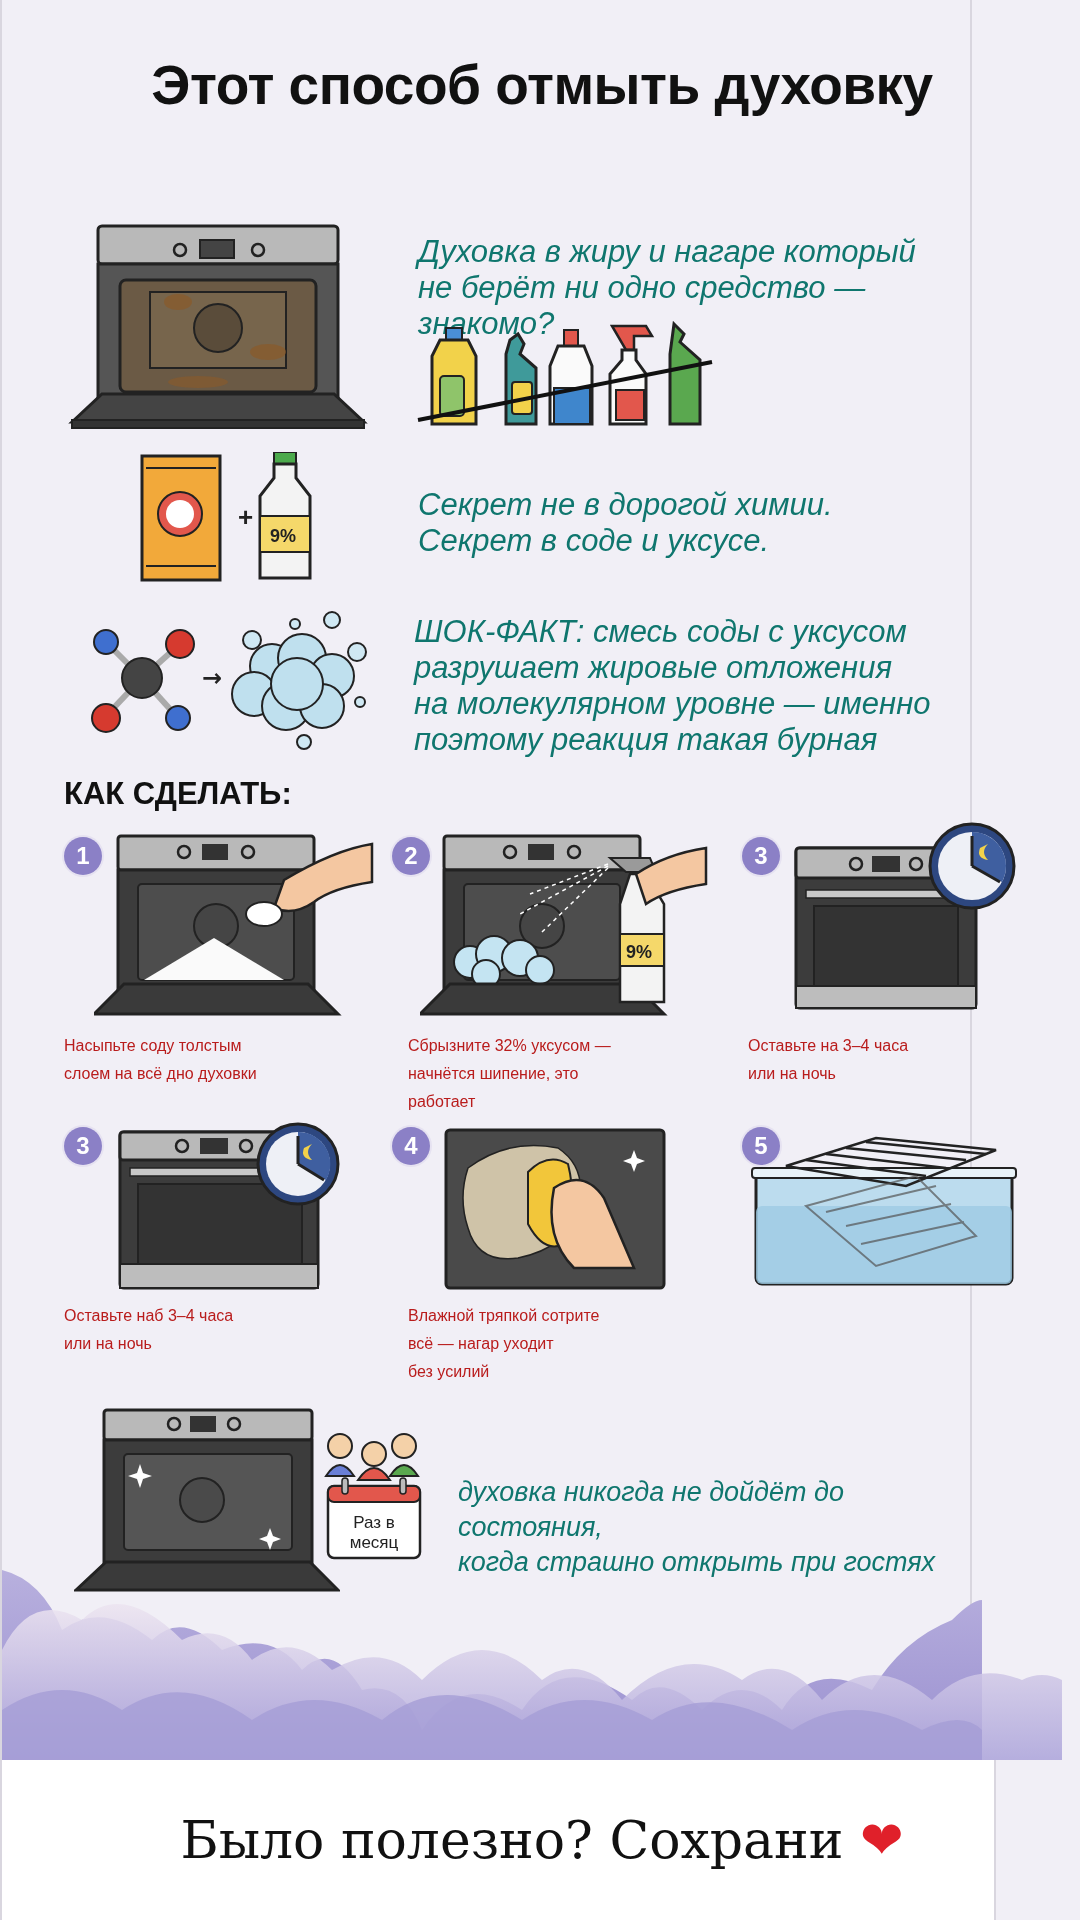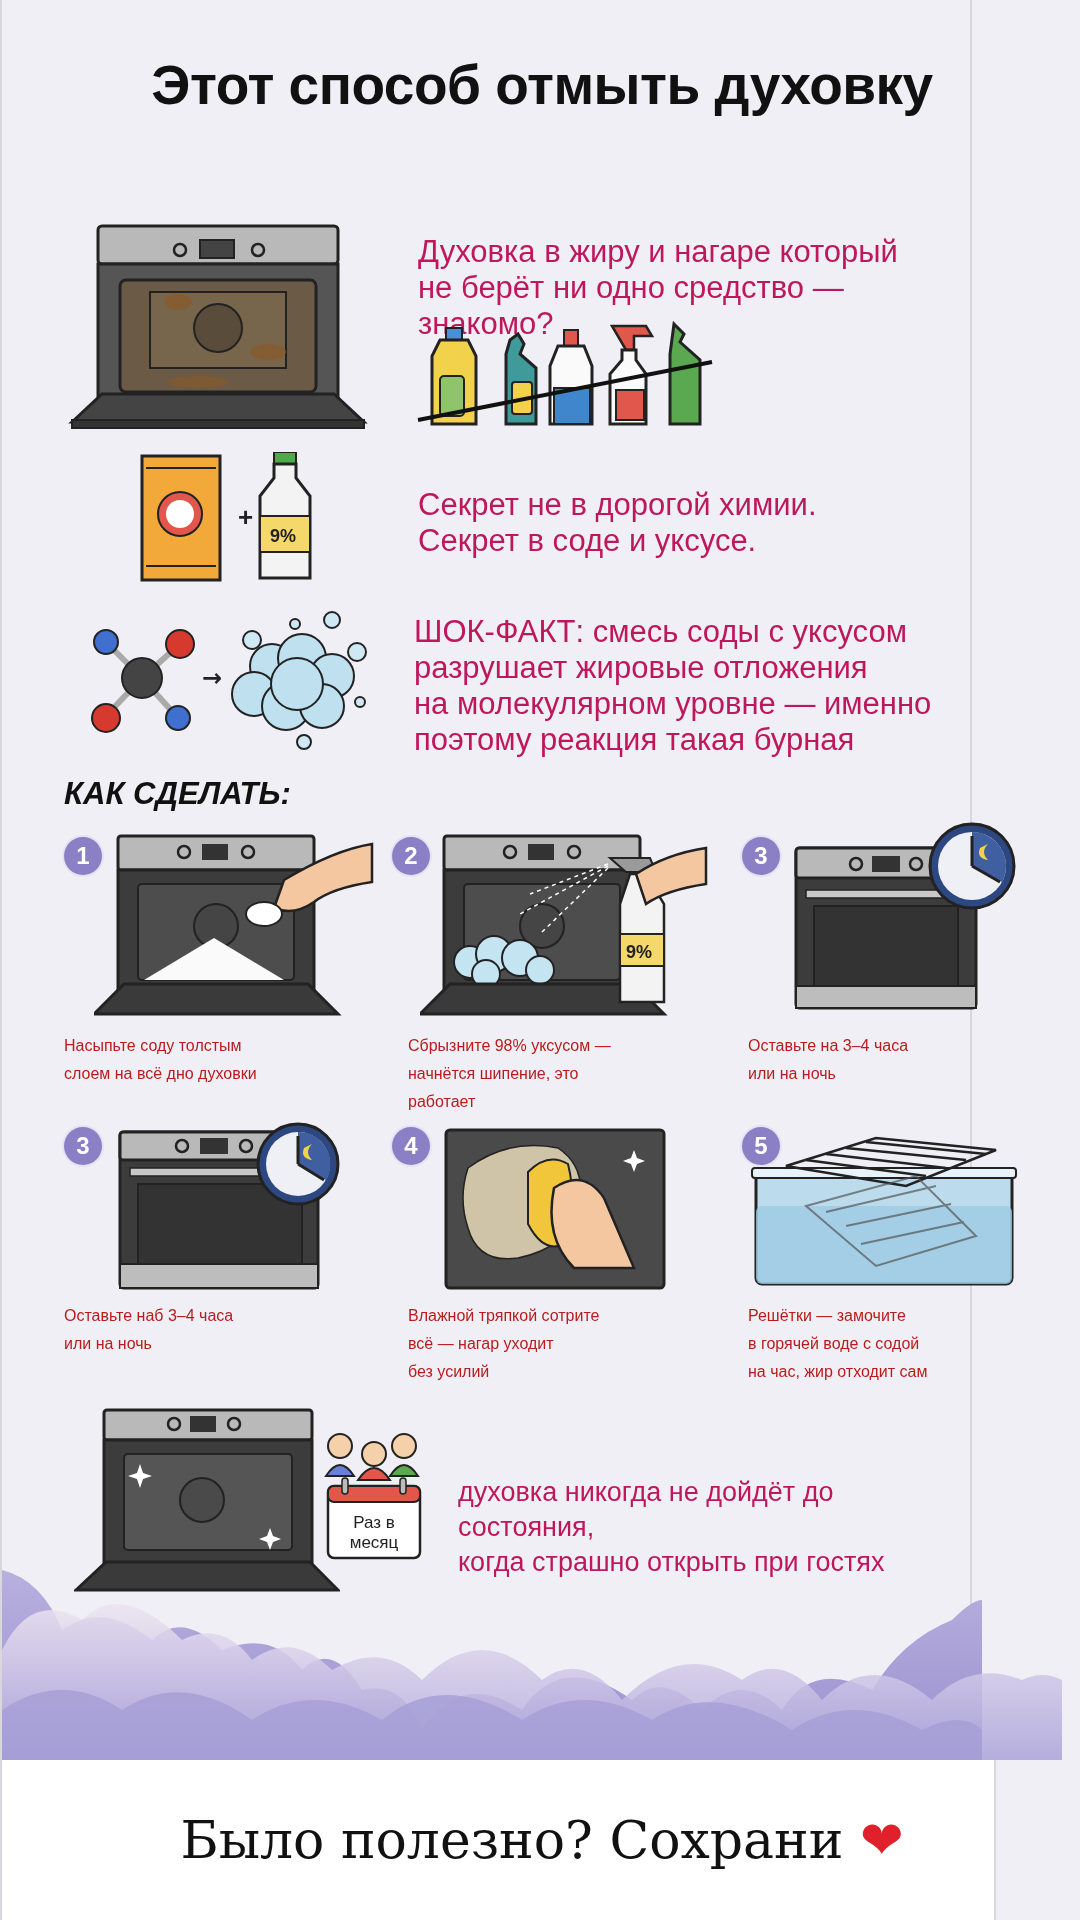--- a/index.html
+++ b/index.html
@@ -1,21 +1,21 @@
 <!DOCTYPE html>
 <html><head>
 <meta charset="utf-8">
 <style>
   * { box-sizing: border-box; margin: 0; padding: 0; }
   html, body { width: 1080px; height: 1920px; overflow: hidden; }
   body { background: #f1eff6; font-family: "Liberation Sans", sans-serif; color: #111; position: relative; }
   .page { position: relative; width: 972px; height: 1760px; background: #f1eff6; border-left: 2px solid #d9d6df; border-right: 2px solid #d9d6df; }
   .title { position: absolute; top: 52px; left: 0; width: 1080px; text-align: center; font-weight: 700; font-size: 55px; line-height: 66px; letter-spacing: -0.5px; }
-  .txt { position: absolute; font-size: 31px; line-height: 36px; color: #be185d; }
-  .howto { position: absolute; left: 62px; top: 776px; font-size: 31px; font-weight: 700; font-style: italic; }
+  .txt { position: absolute; font-size: 31px; line-height: 36px; color: #0f766e; font-style: italic; }
+  .howto { position: absolute; left: 62px; top: 776px; font-size: 31px; font-weight: 700; }
   .cap { position: absolute; font-size: 16px; line-height: 28px; color: #b91c1c; }
   .badge { position: absolute; width: 38px; height: 38px; border-radius: 50%; background: #8b80c6; color: #fff; font-weight: 700; font-size: 24px; text-align: center; line-height: 38px; box-shadow: 0 0 0 2px #e6e2f1; }
   .svgabs { position: absolute; }
   .clouds { position: absolute; left: 0; top: 1560px; width: 1080px; height: 200px; }
   .footer { position: absolute; left: 0; top: 1760px; width: 996px; height: 160px; background: #ffffff; border-left: 2px solid #d9d6df; border-right: 2px solid #d9d6df; }
   .footer-text { position: absolute; left: 0; top: 50px; width: 1080px; text-align: center; font-family: "DejaVu Serif", "Liberation Serif", serif; font-size: 52px; line-height: 60px; color: #111; }
   .heart { color: #e0202a; font-family: "DejaVu Sans", sans-serif; }
 </style>
 </head>
 <body>
@@ -159,21 +159,21 @@
     <rect x="200" y="100" width="44" height="32" fill="#f5d86a" stroke="#222" stroke-width="2"></rect>
     <text x="206" y="124" font-family="Liberation Sans, sans-serif" font-size="18" font-weight="700" fill="#222">9%</text>
     <path d="M216 40 q30 -20 70 -26 v36 q-40 6 -60 20 z" fill="#f4c7a1" stroke="#222" stroke-width="2.5"></path>
     <g stroke="#fff" stroke-width="1.5" stroke-dasharray="4 4">
         <line x1="188" y1="30" x2="110" y2="60"></line>
         <line x1="188" y1="32" x2="100" y2="80"></line>
         <line x1="188" y1="34" x2="120" y2="100"></line>
       </g>
   </svg>
   <div class="cap" style="left:406px;top:1032px">
-    <span>Сбрызните 98% уксусом —</span><br>
+    <span>Сбрызните 32% уксусом —</span><br>
     <span>начнётся шипение, это</span><br>
     <span>работает</span>
   </div>
 
   <div class="badge" style="left:740px;top:837px">3</div>
   <svg class="svgabs" style="left:790px;top:822px" width="230" height="192" viewBox="0 0 230 192">
     <rect x="4" y="26" width="180" height="160" rx="4" fill="#3c3c3c" stroke="#222" stroke-width="3"></rect>
     <rect x="4" y="26" width="180" height="30" rx="3" fill="#b9b9b9" stroke="#222" stroke-width="3"></rect>
     <circle cx="64" cy="42" r="6" fill="none" stroke="#222" stroke-width="2.5"></circle>
     <rect x="80" y="34" width="28" height="16" fill="#333"></rect>
@@ -241,25 +241,20 @@
         <line x1="100" y1="12" x2="220" y2="24"></line>
         <line x1="120" y1="6" x2="240" y2="18"></line>
     </g>
     <g stroke="#555" stroke-width="2" fill="none" opacity="0.7">
       <path d="M60 70 L170 40 L230 100 L130 130 Z"></path>
       <line x1="80" y1="76" x2="190" y2="50"></line>
         <line x1="100" y1="90" x2="205" y2="68"></line>
         <line x1="115" y1="108" x2="218" y2="86"></line>
     </g>
   </svg>
-  <div class="cap" style="left:746px;top:1302px">
-    <span>Решётки — замочите</span><br>
-    <span>в горячей воде с содой</span><br>
-    <span>на час, жир отходит сам</span>
-  </div>
 
   <svg class="svgabs" style="left:72px;top:1408px" width="266" height="184" viewBox="0 0 266 184">
     <rect x="30" y="2" width="208" height="30" rx="3" fill="#b9b9b9" stroke="#222" stroke-width="3"></rect>
     <circle cx="100" cy="16" r="6" fill="none" stroke="#222" stroke-width="2.5"></circle>
     <rect x="116" y="8" width="26" height="16" fill="#333"></rect>
     <circle cx="160" cy="16" r="6" fill="none" stroke="#222" stroke-width="2.5"></circle>
     <rect x="30" y="32" width="208" height="124" fill="#3c3c3c" stroke="#222" stroke-width="3"></rect>
     <rect x="50" y="46" width="168" height="96" rx="4" fill="#555" stroke="#222" stroke-width="2"></rect>
     <circle cx="128" cy="92" r="22" fill="#4a4a4a" stroke="#222" stroke-width="2"></circle>
     <path d="M66 56 l3 9 l9 3 l-9 3 l-3 9 l-3 -9 l-9 -3 l9 -3 z" fill="#fff"></path>

